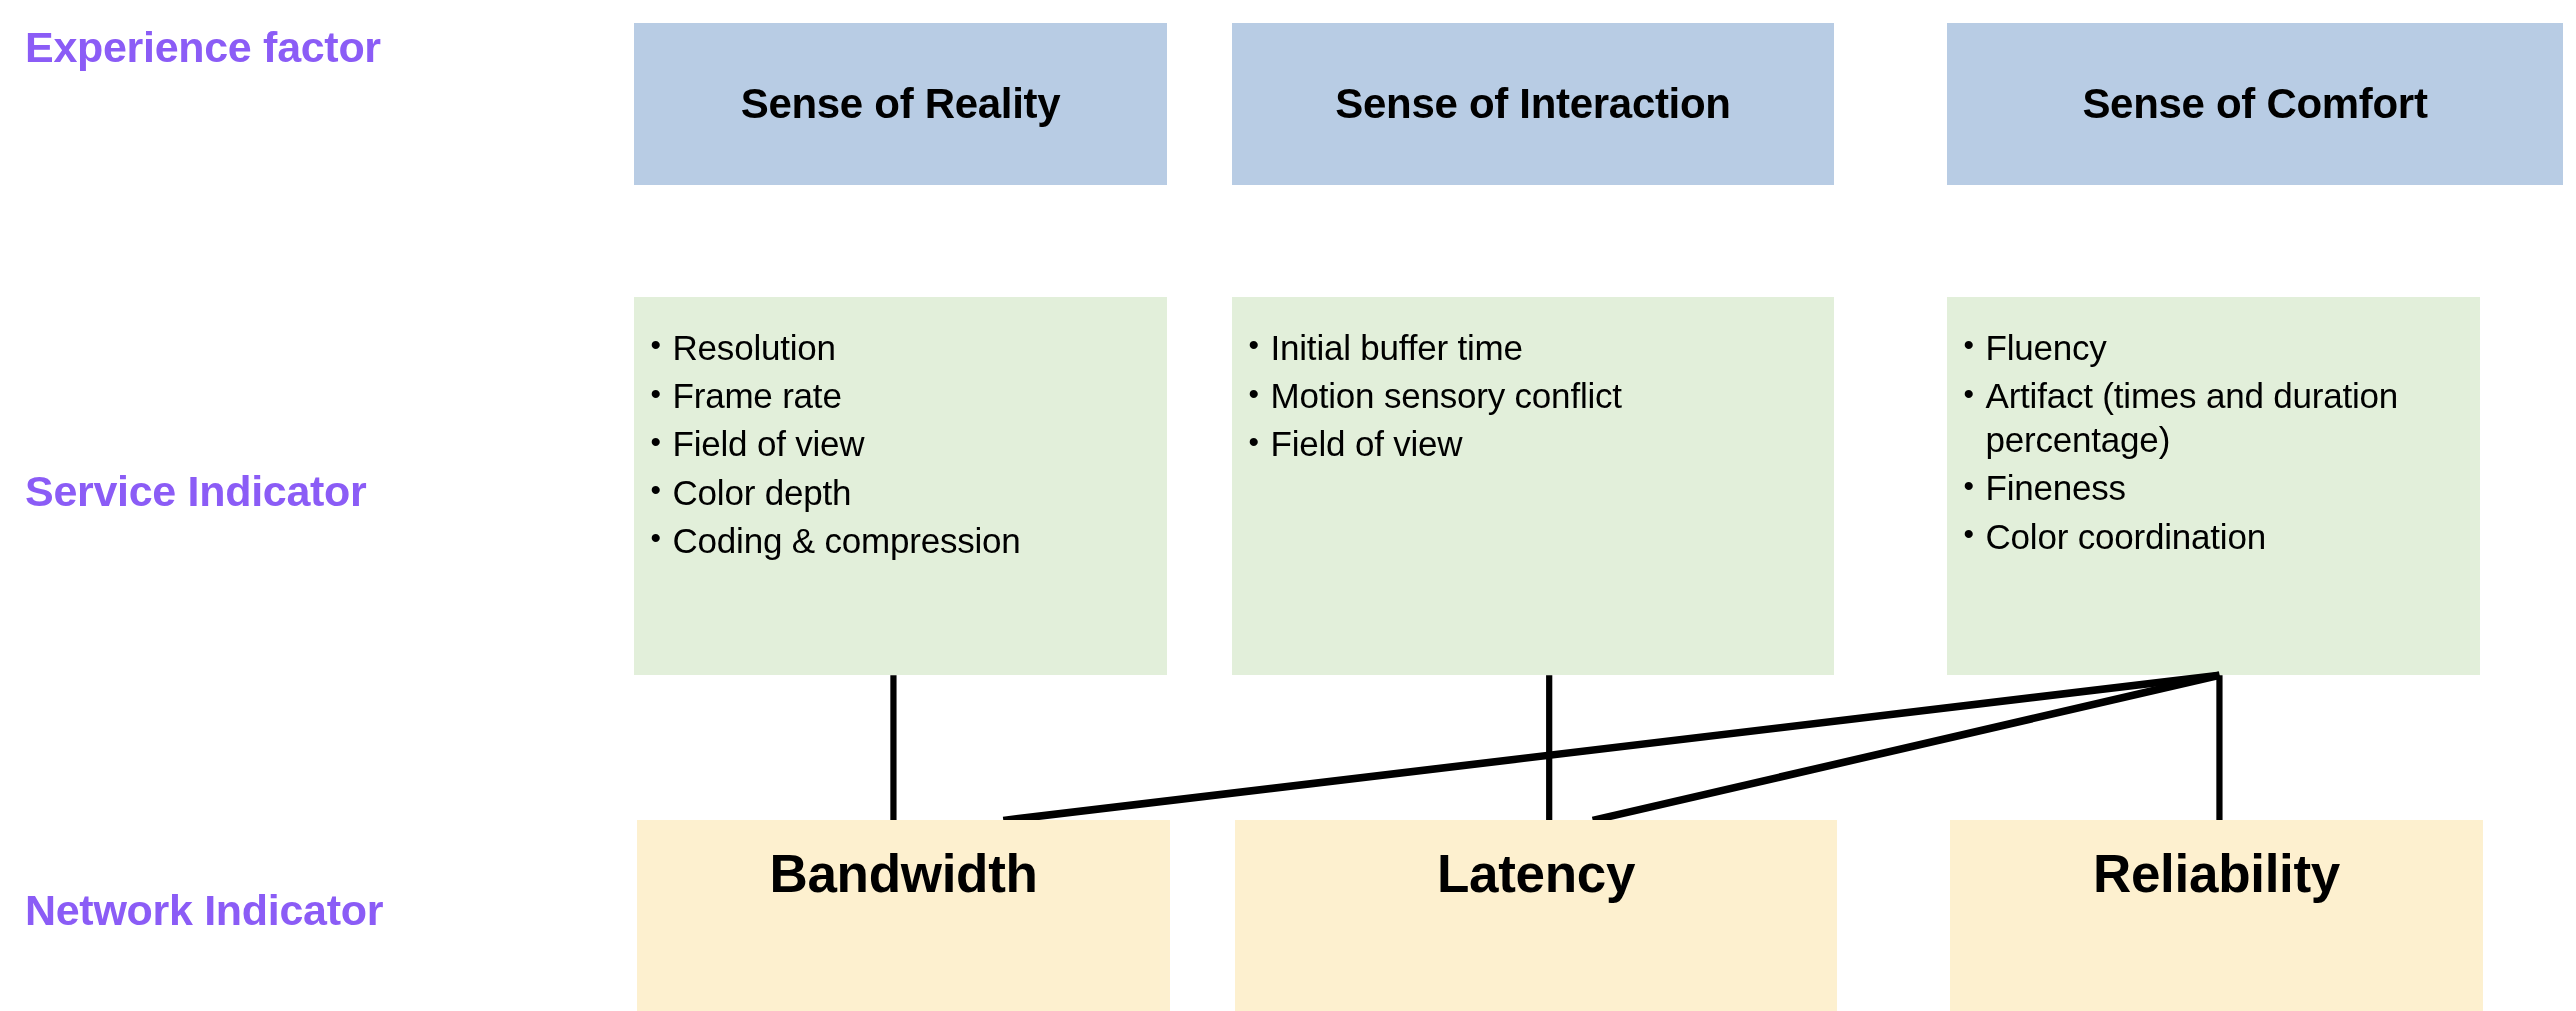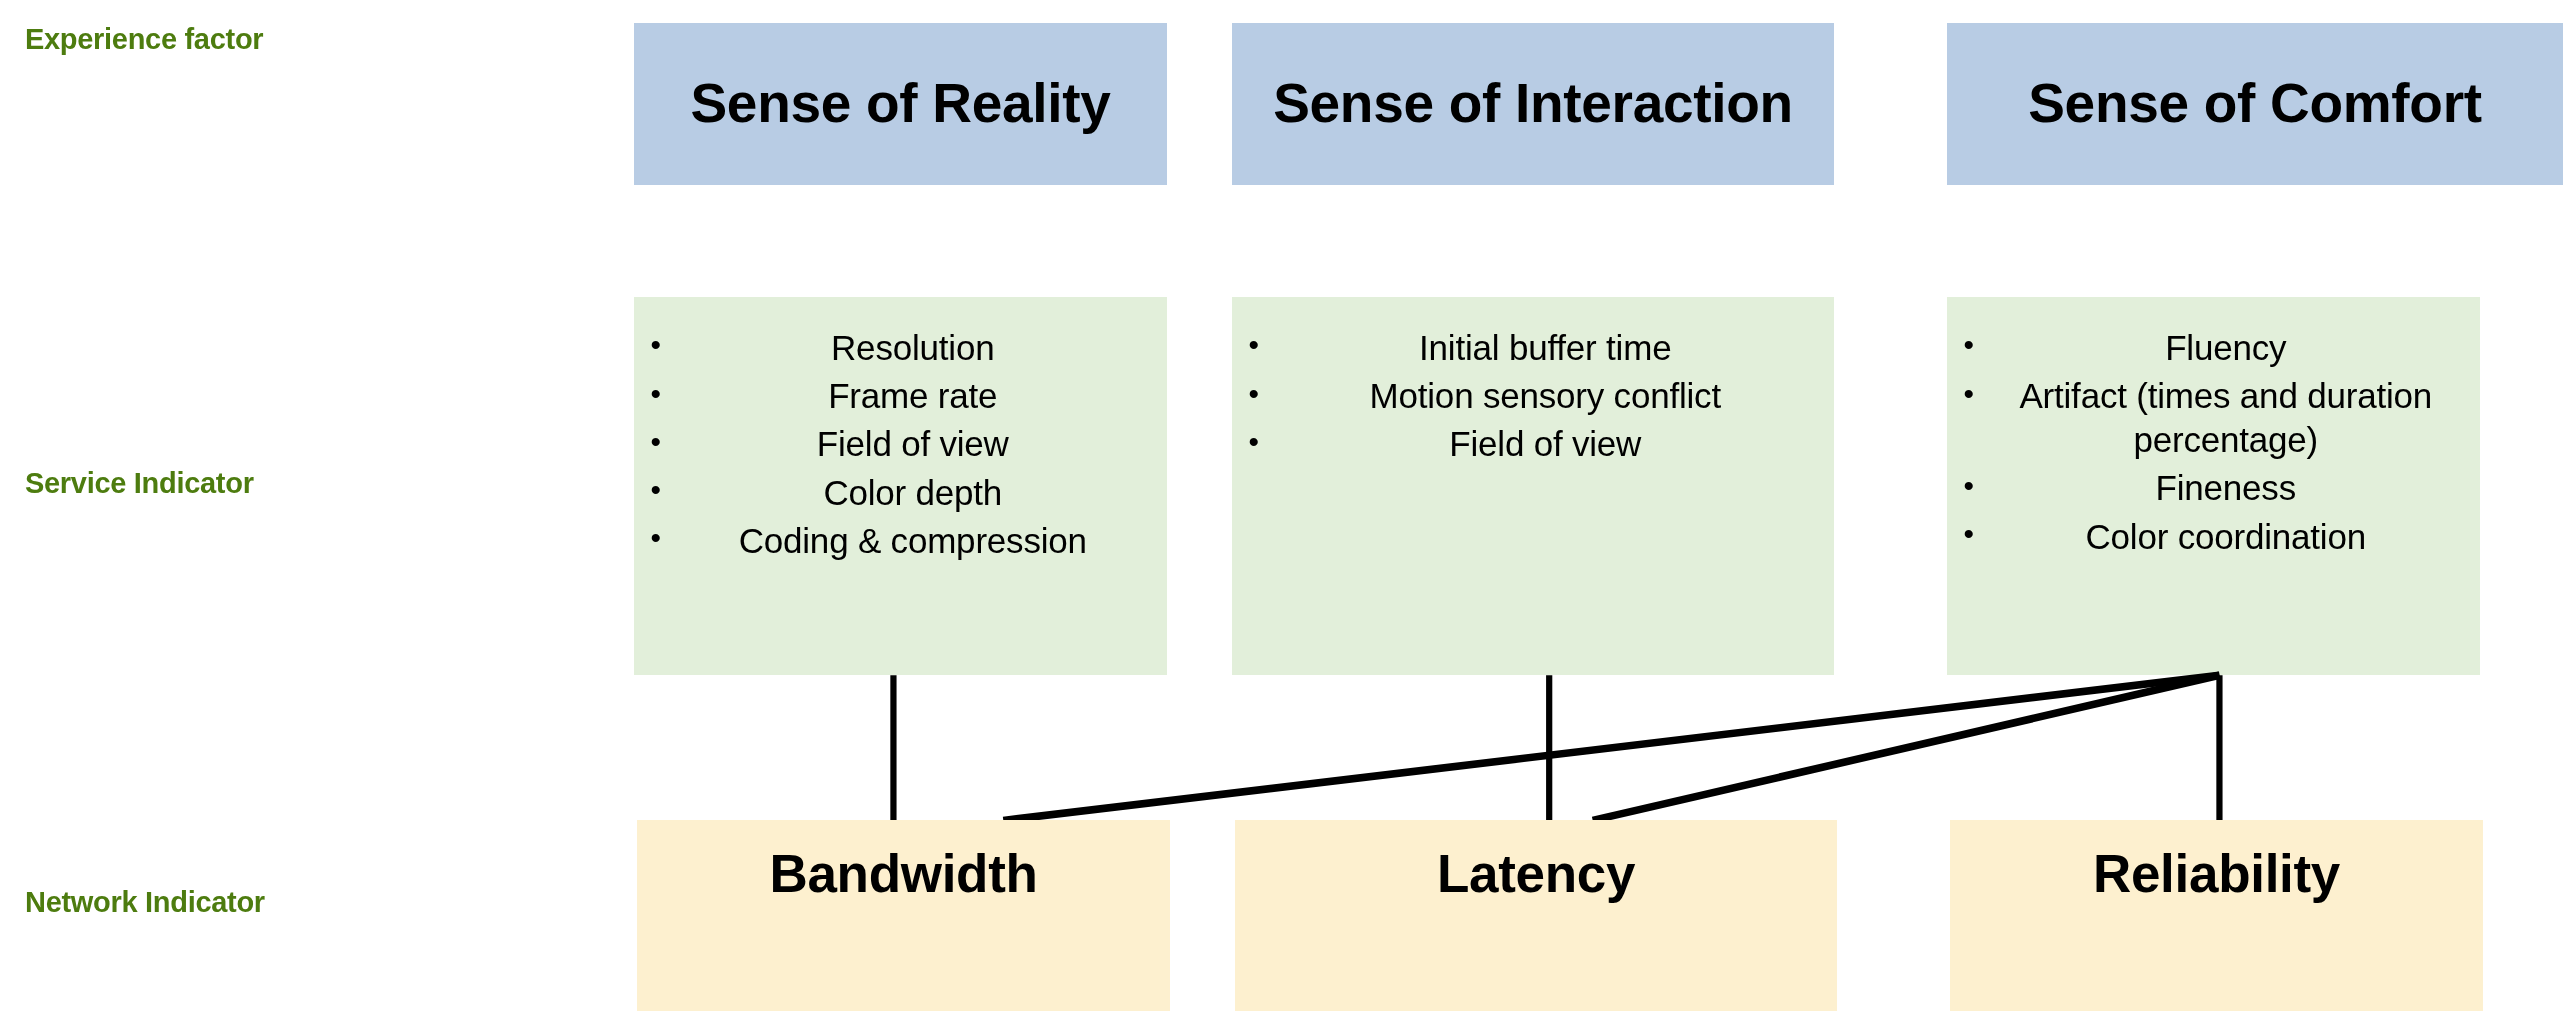--- a/index.html
+++ b/index.html
@@ -17,46 +17,45 @@
     font-family: "Liberation Sans", sans-serif;
     color: #000000;
   }
 
   
   .row-label {
     position: absolute;
     left: 25px;
     width: 594px;
     font-weight: bold;
-    font-size: 29px;
+    font-size: 43px;
     line-height: 1.1;
     letter-spacing: -0.3px;
-    color: #4d7c0f;
+    color: #8b5cf6;
     white-space: nowrap;
   }
   #label-experience { top: 23.5px; }
   #label-service    { top: 468px; }
   #label-network    { top: 887px; }
 
   
   .box {
     position: absolute;
     box-sizing: border-box;
-    text-align: center;
   }
 
   
   .hdr-box {
     height: 162px;
     display: flex;
     align-items: center;
     justify-content: center;
     text-align: right;
     font-weight: bold;
-    font-size: 55px;
+    font-size: 42px;
     letter-spacing: -0.3px;
     line-height: 1.05;
     padding: 6px 7px;
   }
 
   
   .svc-box {
     height: 378px;
     padding: 29px 14px 7px 15px;
   }

